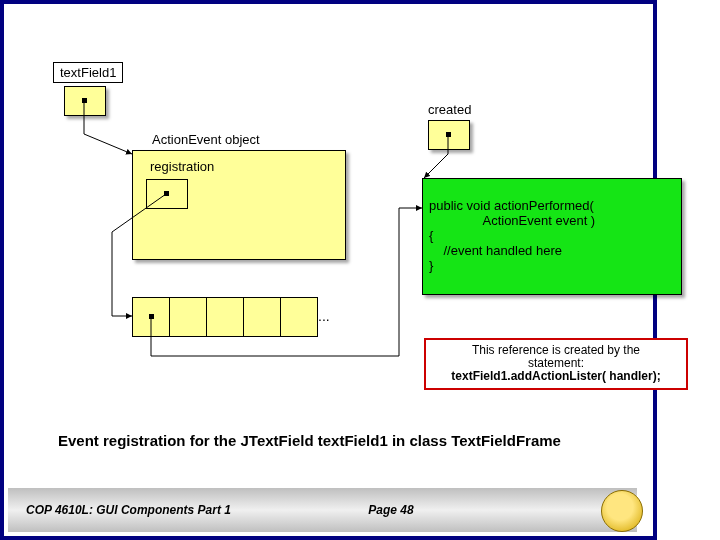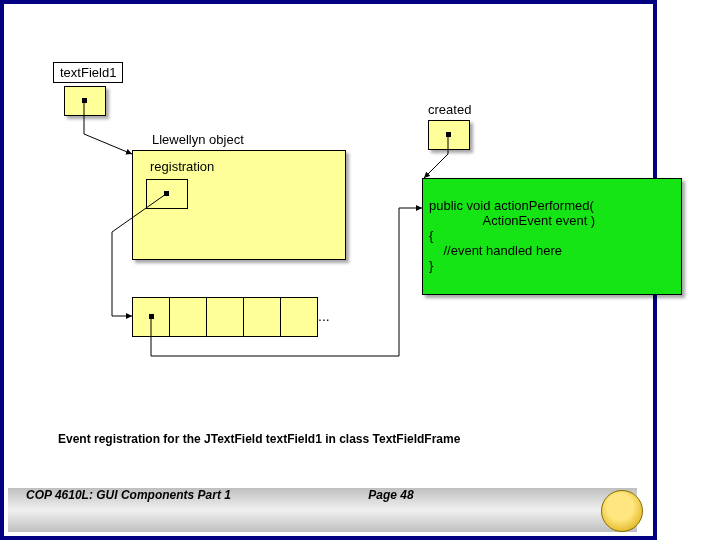--- a/index.html
+++ b/index.html
@@ -14,49 +14,49 @@
 
   
   .array{position:absolute;display:flex}
   .cell{width:36px;height:38px;background:#ffff99;border:1px solid #000;margin-left:-1px}
   .array .cell:first-child{margin-left:0}
   .array-wrap{position:absolute;box-shadow:3px 3px 3px rgba(0,0,0,.35)}
 
   
   .footer{position:absolute;left:4px;right:16px;bottom:4px;height:44px;
     background:linear-gradient(#bfbfbf,#f0f0f0 50%,#bfbfbf);
-    border-top:1px solid #fff;display:flex;}
+    border-top:1px solid #fff;display:flex;align-items:center}
   .footer .col{font-size:12px;font-style:italic;font-weight:bold;color:#000}
   .footer .c1{flex:0 0 285px;padding-left:18px}
   .footer .c2{flex:0 0 160px;text-align:center}
   .footer .c3{flex:1;text-align:left;padding-left:60px}
   .seal{position:absolute;right:10px;bottom:4px;width:40px;height:40px;border-radius:50%;
         background:radial-gradient(circle at 45% 40%, #ffe680 0 40%, #d4a600 95%);
         border:1px solid #8a6d00}
 
   
   svg.lines{position:absolute;left:0;top:0;width:720px;height:540px;pointer-events:none}
   .ellipsis{position:absolute;font-size:14px}
-  .caption{position:absolute;font-size:12px;font-weight:bold}
+  .caption{position:absolute;font-size:15px;font-weight:bold}
 </style>
 </head>
 <body>
 
 <div class="slide">
 
   <div class="lbl" style="left:49px;top:58px;border:1px solid #000;padding:2px 6px;background:#fff">textField1</div>
 
   <div class="yellow-box" style="left:60px;top:82px;width:40px;height:28px"></div>
   <div class="dot" style="left:78px;top:94px"></div>
 
   <div class="lbl" style="left:424px;top:98px">created</div>
   <div class="yellow-box" style="left:424px;top:116px;width:40px;height:28px"></div>
   <div class="dot" style="left:442px;top:128px"></div>
 
-  <div class="lbl" style="left:148px;top:128px">Llewellyn object</div>
+  <div class="lbl" style="left:148px;top:128px">ActionEvent object</div>
 
   <div class="yellow-box" style="left:128px;top:146px;width:212px;height:108px"></div>
 
   <div class="lbl" style="left:146px;top:155px">registration</div>
   <div class="yellow-box" style="left:142px;top:175px;width:40px;height:28px;box-shadow:none"></div>
   <div class="dot" style="left:160px;top:187px"></div>
 
 
   <div class="green-box" style="left:418px;top:174px;width:246px">public void actionPerformed(
                ActionEvent event )
@@ -69,20 +69,25 @@
       <div class="cell"></div>
       <div class="cell"></div>
       <div class="cell"></div>
       <div class="cell"></div>
       <div class="cell"></div>
     </div>
   </div>
   <div class="dot" style="left:145px;top:310px"></div>
   <div class="ellipsis" style="left:314px;top:304px">...</div>
 
+  <div class="note-box" style="left:420px;top:334px;width:252px">
+    <div>This reference is created by the</div>
+    <div>statement:</div>
+    <div style="font-weight:bold">textField1.addActionLister( handler);</div>
+  </div>
 
   <div class="caption" style="left:54px;top:428px">Event registration for the JTextField textField1 in class TextFieldFrame</div>
 
   <svg class="lines">
     <defs>
       <marker id="arr" markerWidth="8" markerHeight="8" refX="6" refY="3" orient="auto">
         <path d="M0,0 L6,3 L0,6 Z" fill="#000"></path>
       </marker>
     </defs>
 

